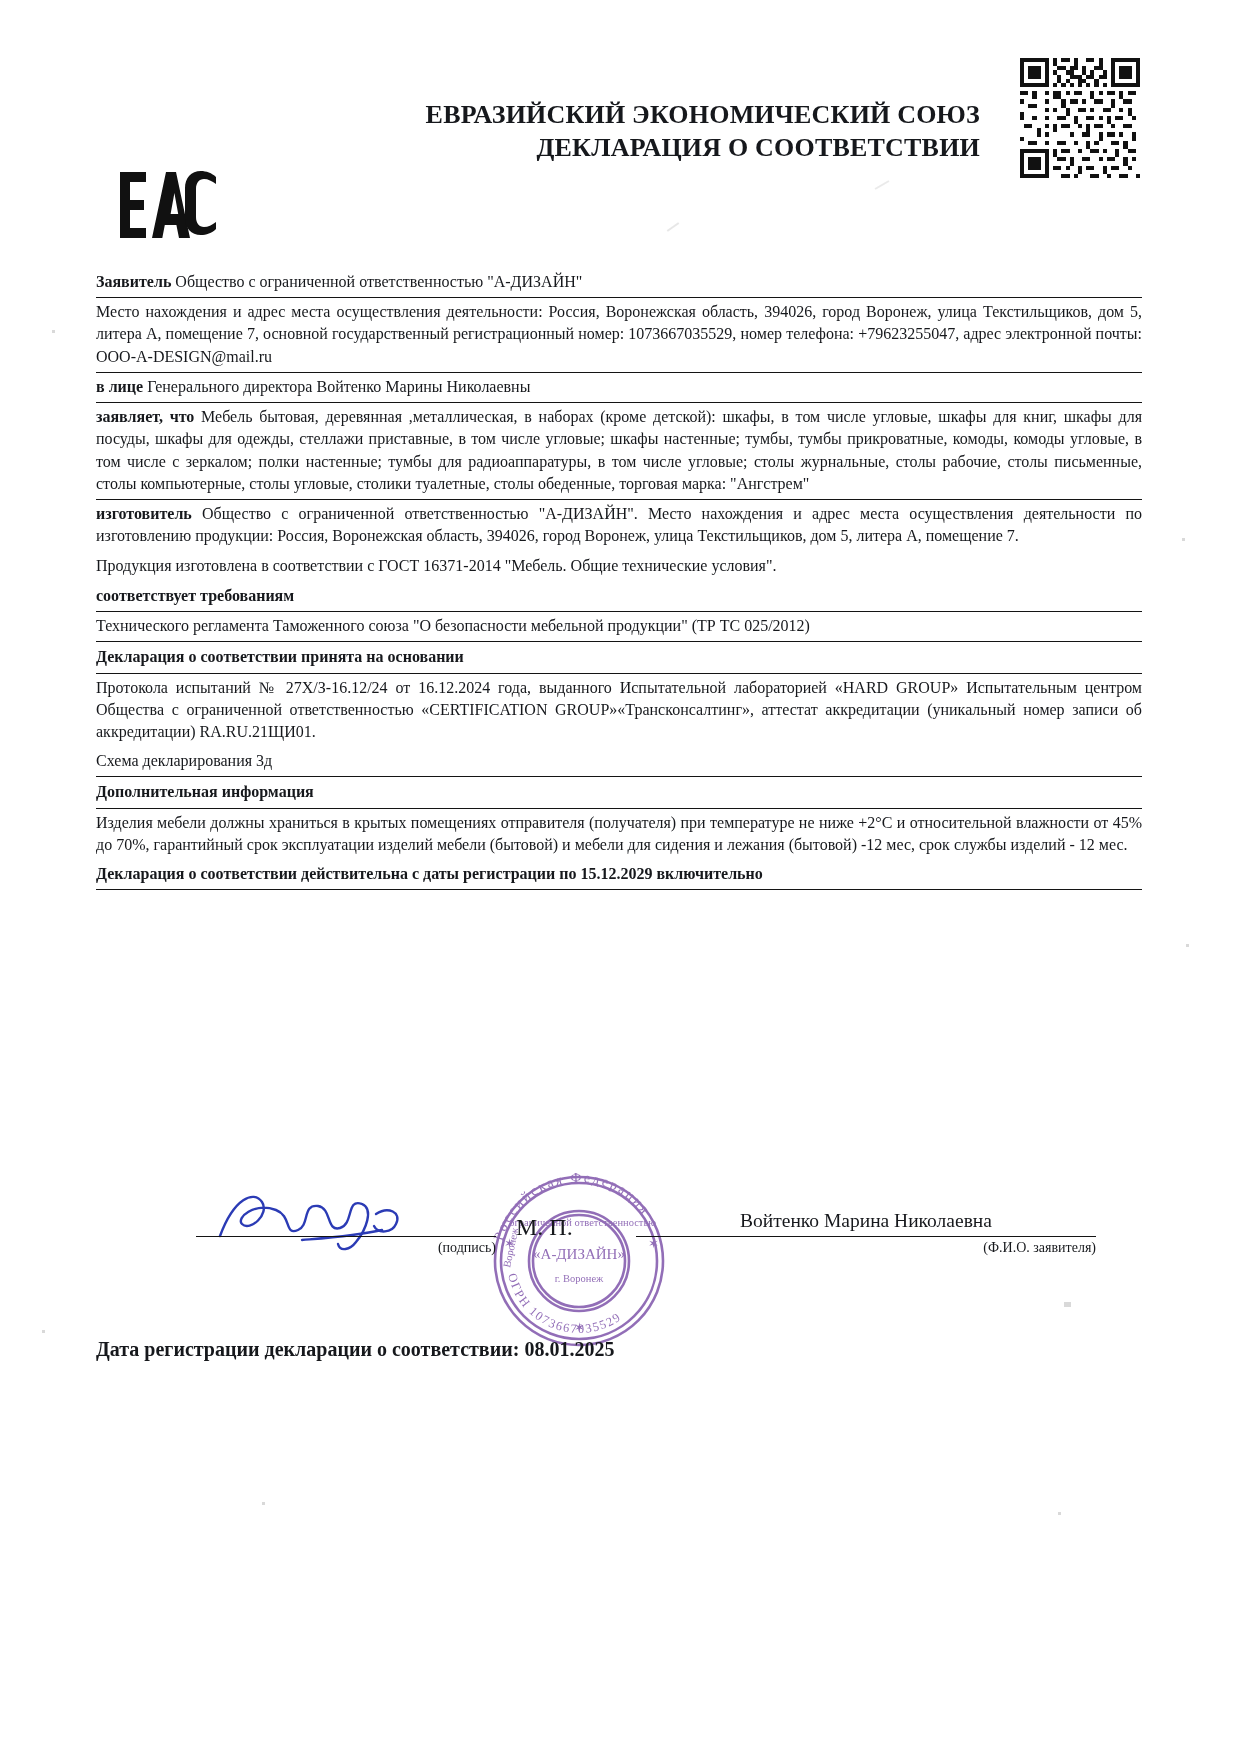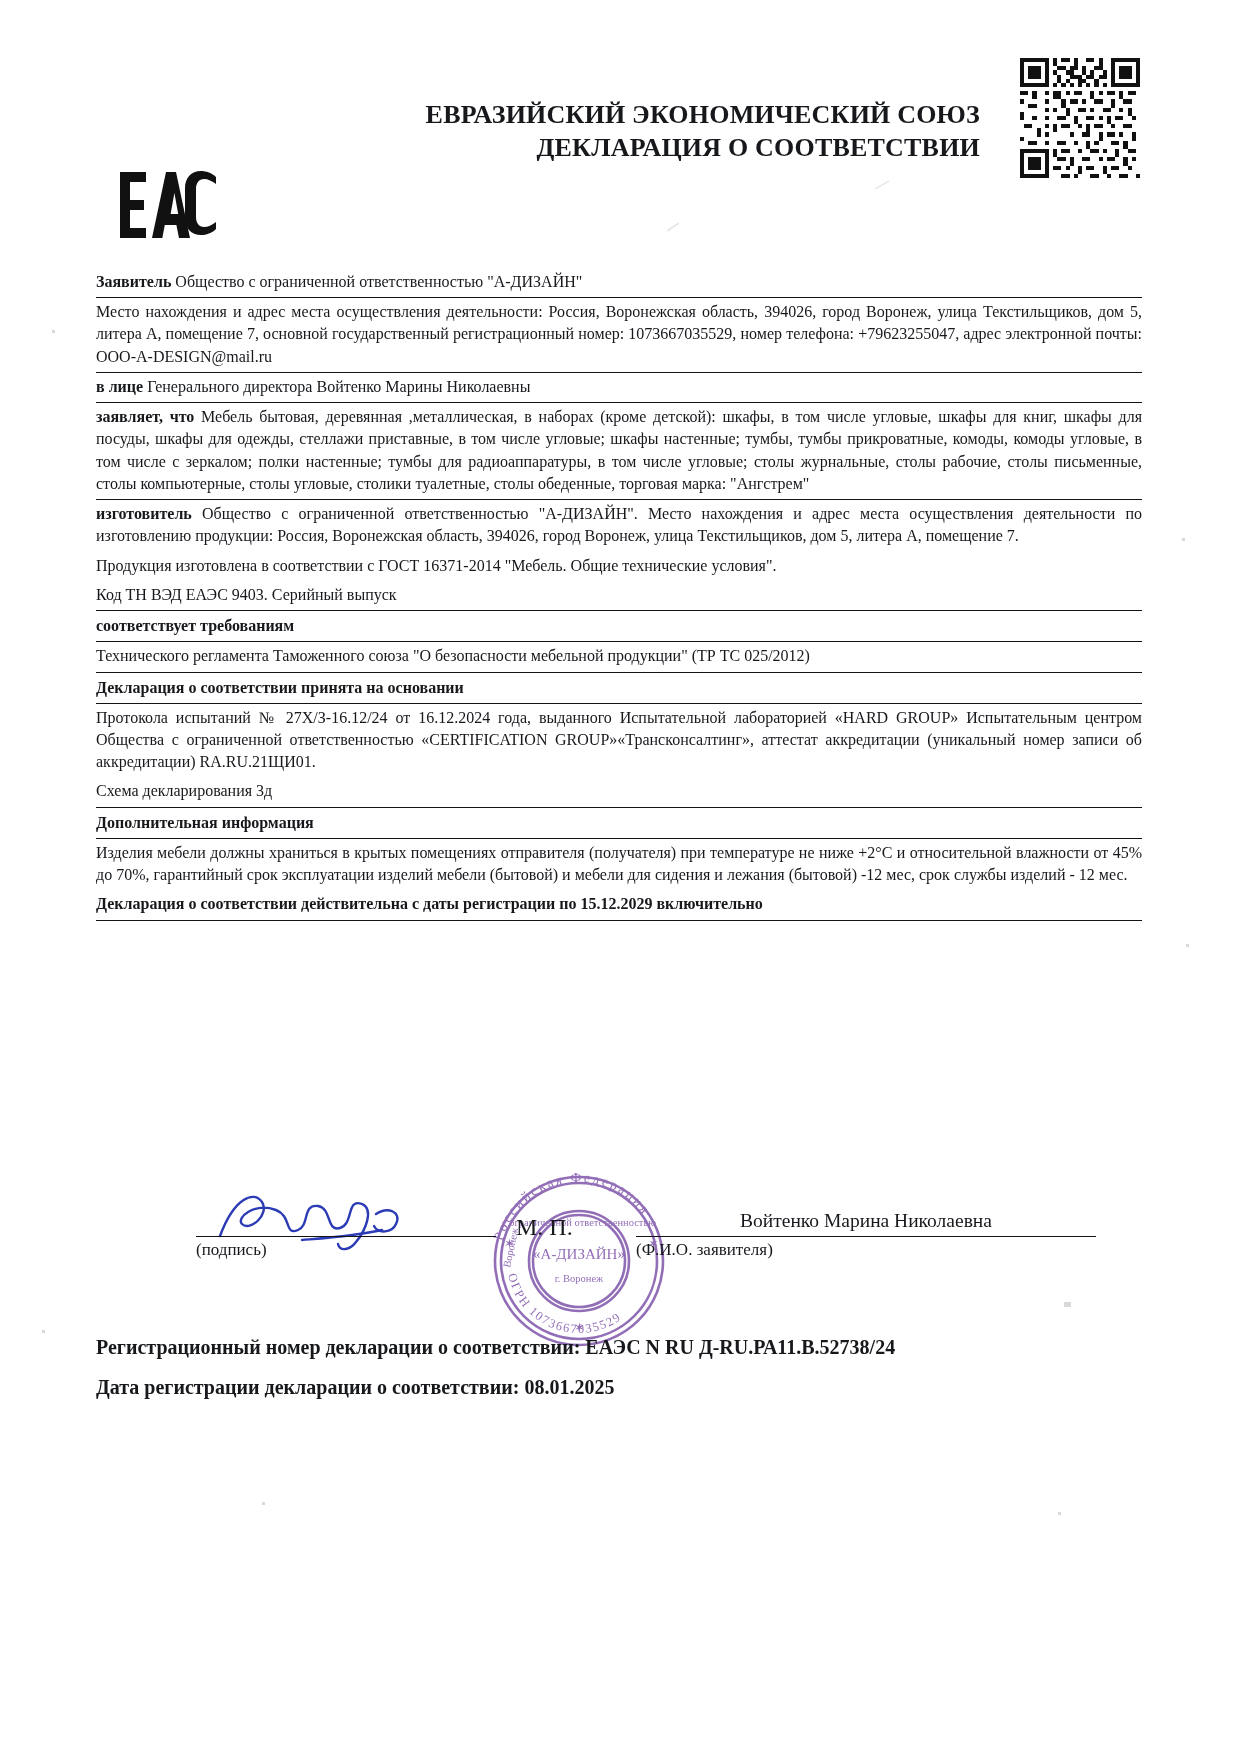--- a/index.html
+++ b/index.html
@@ -101,22 +101,22 @@
     top: 38px;
     height: 0;
     border-top: 1px solid #141414;
   }
   .sign-line.left  { left: 100px; width: 300px; }
   .sign-line.right { left: 540px; width: 460px; }
 
   .sign-caption {
     position: absolute;
     top: 42px;
-    font-size: 17px;
-    text-align: left;
+    font-size: 14px;
+    text-align: right;
   }
   .sign-caption.left  { left: 100px; width: 300px; }
   .sign-caption.right { left: 540px; width: 460px; }
 
   .mp {
     position: absolute;
     left: 420px;
     top: 16px;
     font-size: 24px;
   }
@@ -367,23 +367,20 @@
 
     <div class="row nobar just">
       <b>изготовитель</b>
       <span>Общество с ограниченной ответственностью "А-ДИЗАЙН". Место нахождения и адрес места осуществления деятельности по изготовлению продукции: Россия, Воронежская область, 394026, город Воронеж, улица Текстильщиков, дом 5, литера А, помещение 7.</span>
     </div>
 
     <div class="row nobar">
       <span>Продукция изготовлена в соответствии с ГОСТ 16371-2014 "Мебель. Общие технические условия".</span>
     </div>
 
-    <div class="row">
-      <span>Код ТН ВЭД ЕАЭС 9403. Серийный выпуск</span>
-    </div>
 
     <div class="row label-only">
       <span>соответствует требованиям</span>
     </div>
 
     <div class="row">
       <span>Технического регламента Таможенного союза "О безопасности мебельной продукции" (ТР ТС 025/2012)</span>
     </div>
 
     <div class="row label-only">
@@ -458,24 +455,20 @@
     <div class="sign-caption left">(подпись)</div>
 
     <div class="mp">М. П.</div>
 
     <div class="signer-name">Войтенко Марина Николаевна</div>
     <div class="sign-line right"></div>
     <div class="sign-caption right">(Ф.И.О. заявителя)</div>
   </div>
 
   <div class="footer">
-    <span class="reg-num">
-      <span>Регистрационный номер декларации о соответствии:</span>
-      <span>ЕАЭС N RU Д-RU.РА11.В.52738/24</span>
-    </span>
     <span class="reg-date">
       <span>Дата регистрации декларации о соответствии:</span>
       <span>08.01.2025</span>
     </span>
   </div>
 
   <div class="speckle" style="left:52px;  top:330px;  width:3px; height:3px;"></div>
   <div class="speckle" style="left:1182px;top:538px;  width:3px; height:3px;"></div>
   <div class="speckle" style="left:1186px;top:944px;  width:3px; height:3px;"></div>
   <div class="speckle" style="left:42px;  top:1330px; width:3px; height:3px;"></div>

